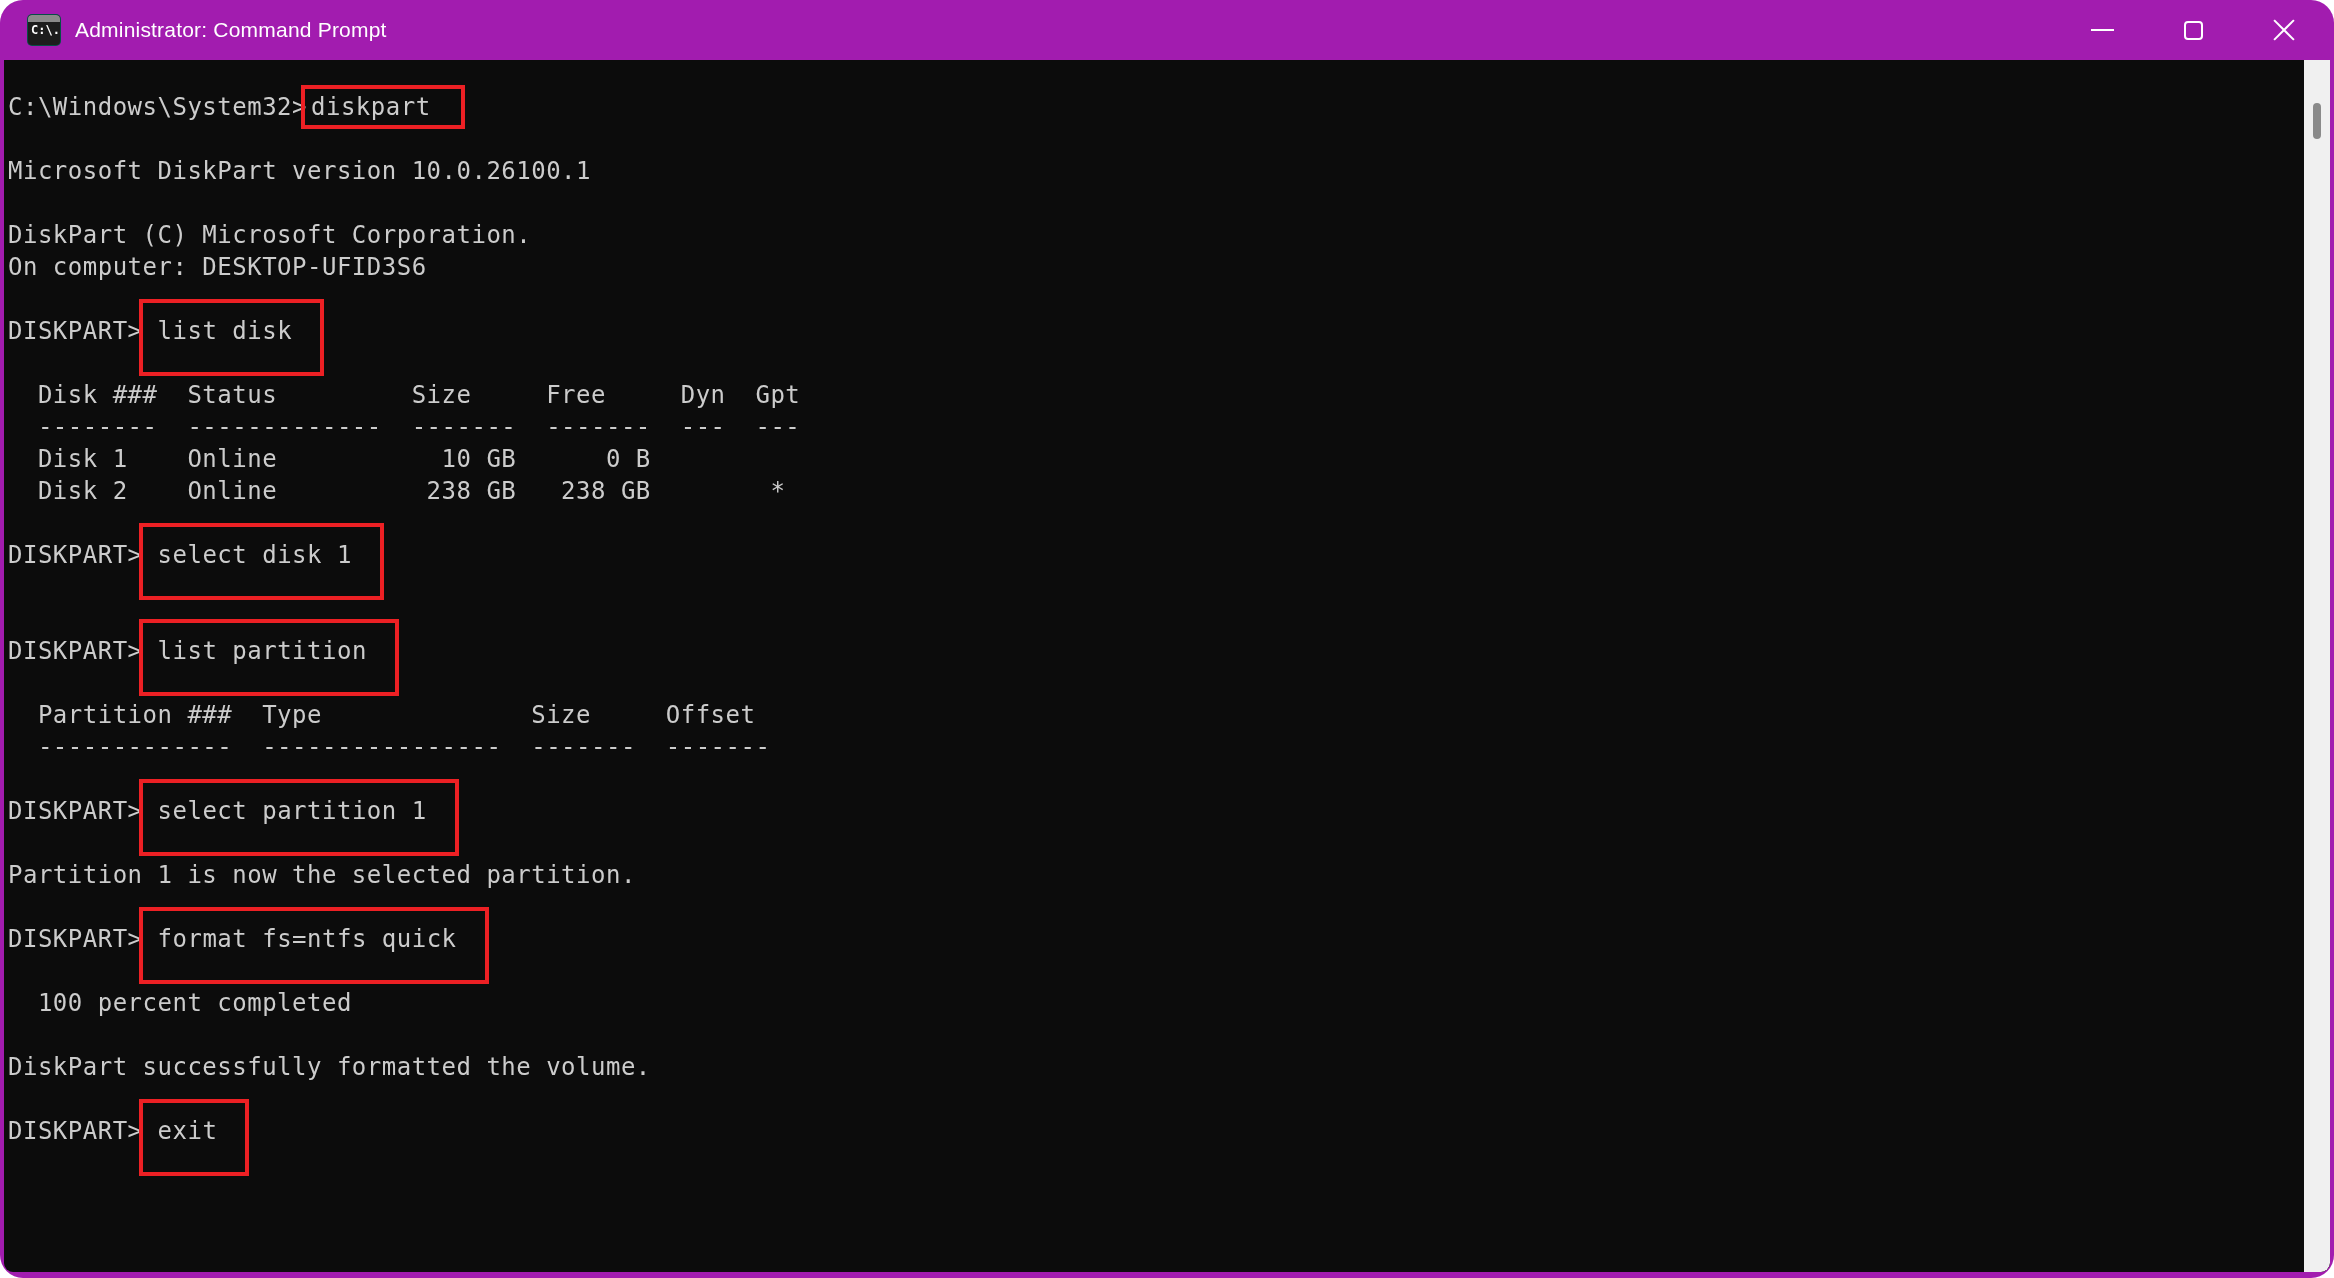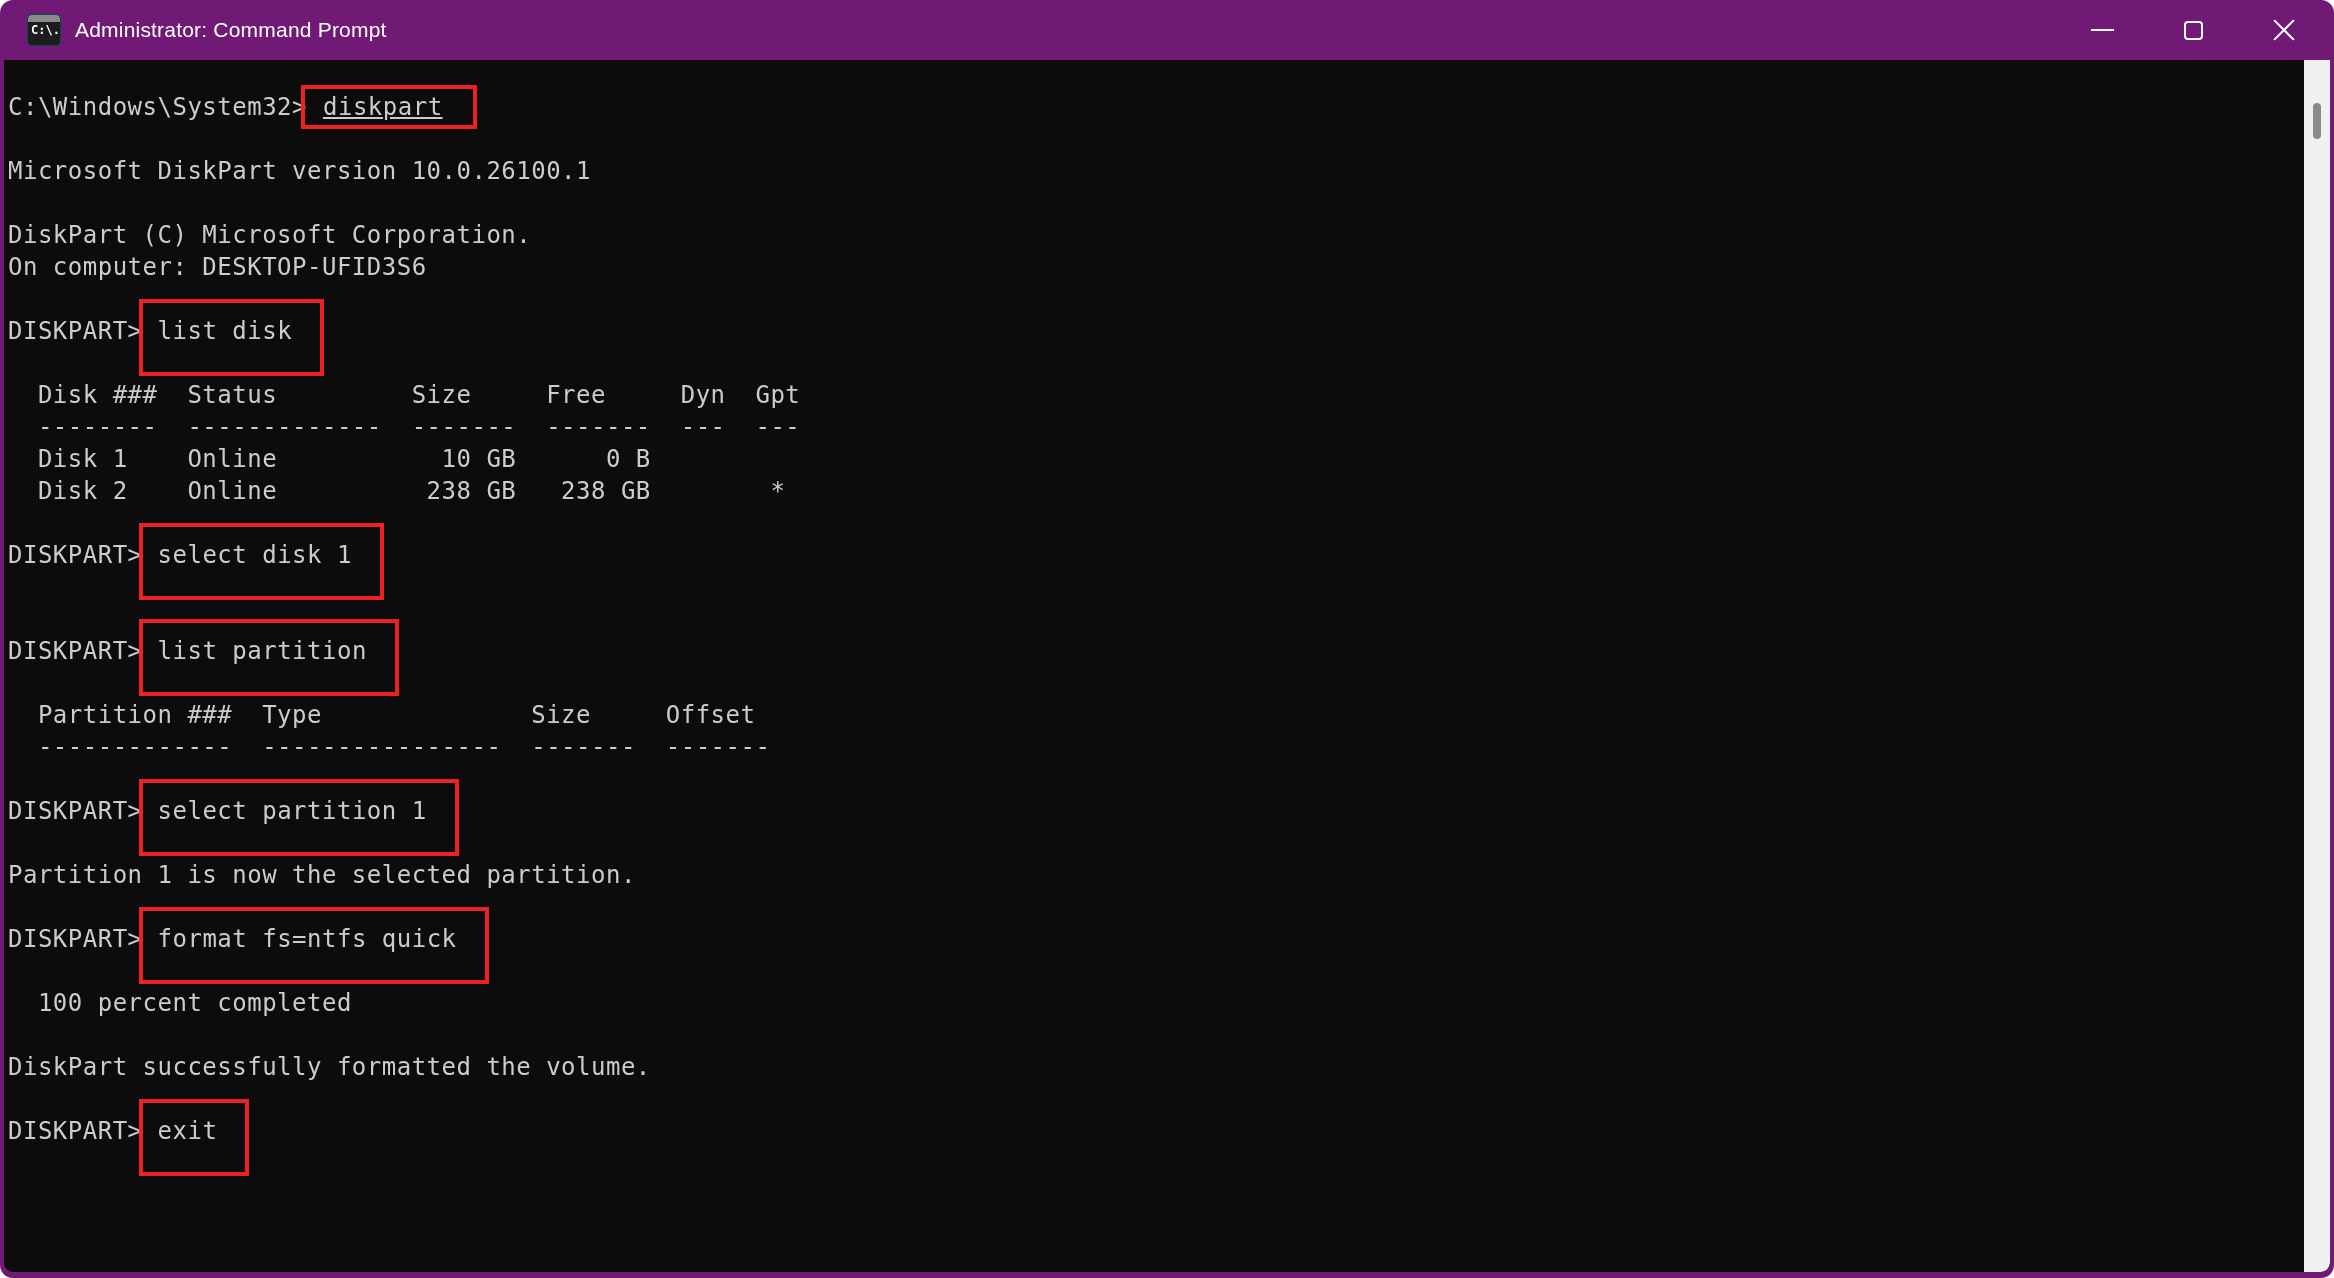--- a/index.html
+++ b/index.html
@@ -1,19 +1,19 @@
 <!DOCTYPE html>
 <html><head>
 <meta charset="utf-8">
 <style>
   html, body { margin:0; padding:0; background:#ffffff; width:2334px; height:1278px; overflow:hidden; }
 
   .window {
     position:relative; width:2334px; height:1278px;
-    background:#701a75; border-radius:13px; overflow:hidden;
+    background:#a21caf; border-radius:23px; overflow:hidden;
     font-family:"Liberation Sans", sans-serif;
   }
 
   
   .titlebar { height:60px; display:flex; align-items:center; padding-left:28px; }
   .cmd-icon {
     position:relative; width:32px; height:30px; background:#1d1d1d;
     border-radius:4px; flex:0 0 auto; overflow:hidden; box-shadow:0 0 0 1px #064f47;
   }
   .cmd-icon::before {
@@ -48,23 +48,22 @@
   }
   .line { height:32px; white-space:pre; }
 
   .redbox {
     display:inline-block; line-height:32px;
     border:4px solid #ed2024;
     padding:12px 28px 25px 15px;
     margin:-16px 4px -15px -4px;
   }
   .redbox.sm {
-    padding:2px 30px 2px 18px;
+    padding:2px 30px 2px 6px;
     margin:-6px 0 -6px -6px;
-    text-decoration:underline;
   }
 
   
   .scrollbar {
     flex:0 0 26px; position:relative; background:#f0f0f0;
     border-radius:0 0 9px 0;
   }
   .thumb {
     position:absolute; top:43px; left:9px; width:8px; height:36px;
     background:#8a8a8a; border-radius:4px;

